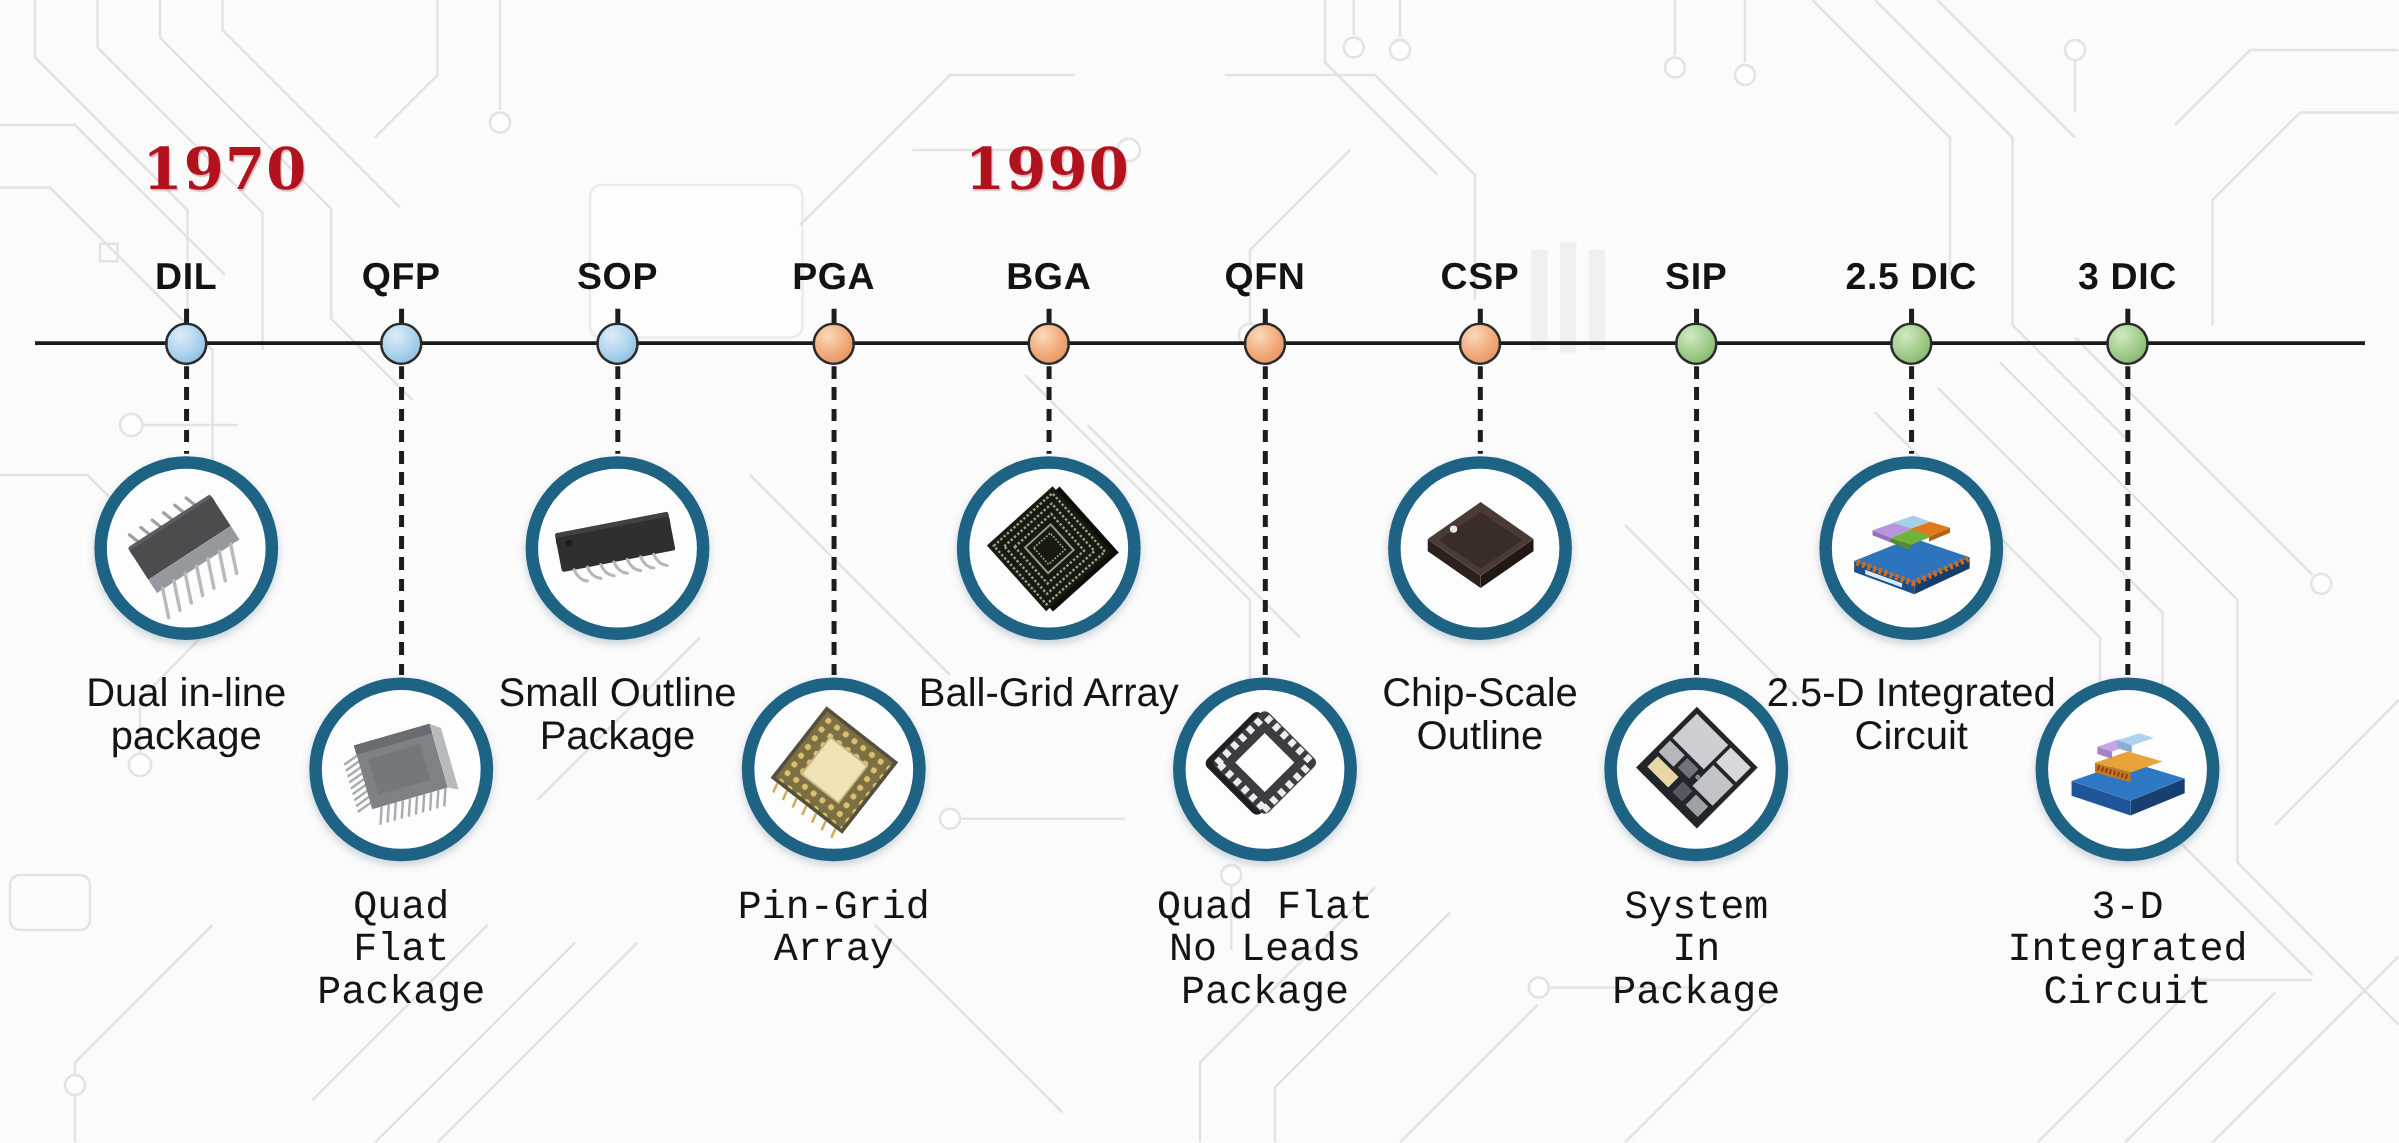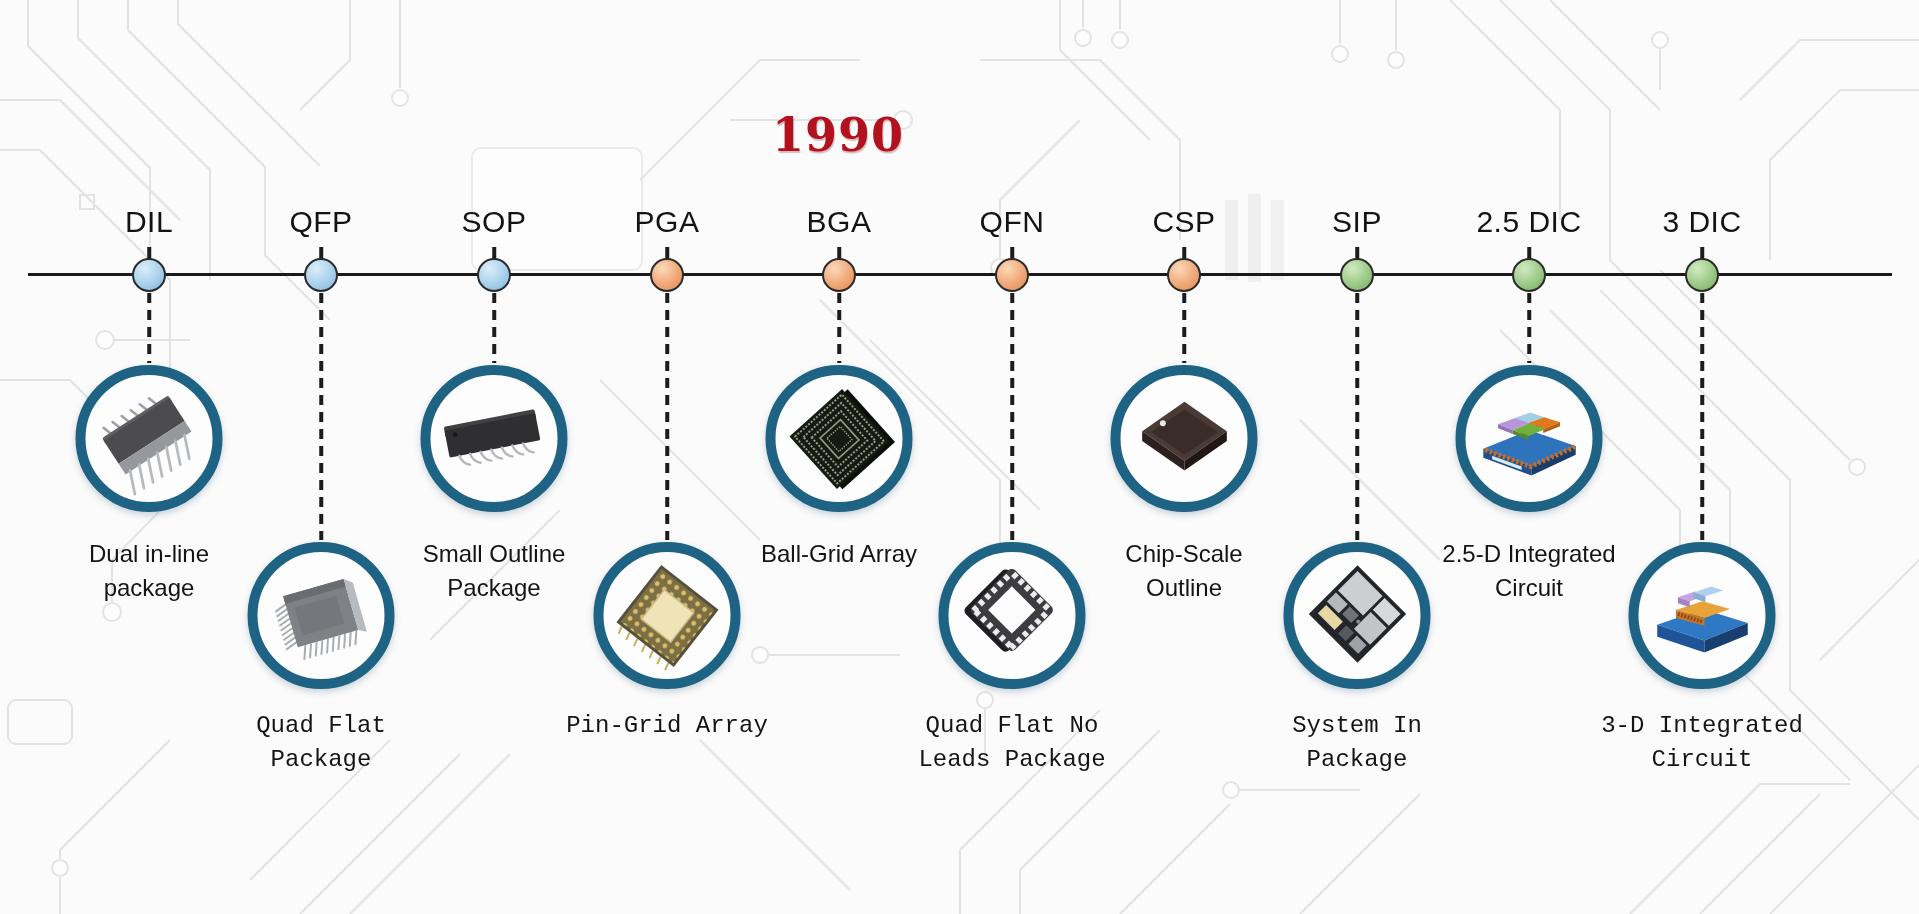--- a/index.html
+++ b/index.html
@@ -20,21 +20,21 @@
   }
 
   .axis{
     position:absolute;left:28px;top:273px;width:1864px;height:2.6px;
     background:#1a1a1a;
   }
 
   .col{position:absolute;top:0;bottom:0;width:0;}
   .abbr{
     position:absolute;top:205px;left:0;transform:translateX(-50%);
-    font-size:30px;font-weight:400;color:#131313;white-space:nowrap;letter-spacing:0.5px;
+    font-size:30px;font-weight:700;color:#131313;white-space:nowrap;letter-spacing:0.5px;
   }
   .tick{
     position:absolute;top:247px;left:0;width:3.5px;height:13px;
     transform:translateX(-50%);background:#1c1c1c;
   }
   .dot{
     position:absolute;top:258px;left:0;width:34px;height:34px;
     transform:translateX(-50%);border-radius:50%;
     border:2px solid #2b2b2b;box-sizing:border-box;z-index:3;
   }
@@ -50,21 +50,21 @@
   .ring{
     position:absolute;left:0;width:147px;height:147px;transform:translateX(-50%);
     border:10px solid #1e6284;border-radius:50%;background:#fdfdfd;
     box-sizing:border-box;display:flex;align-items:center;justify-content:center;
     box-shadow:0 3px 7px rgba(20,60,90,0.22);
   }
   .col.upper .ring{top:365px;}
   .col.lower .ring{top:542px;}
   .caption{
     position:absolute;left:0;transform:translateX(-50%);
-    text-align:center;font-size:24px;line-height:34px;color:#141414;
+    text-align:center;font-size:32px;line-height:34px;color:#141414;
   }
   .col.upper .caption{top:537px;}
   .col.lower .caption{top:709px;font-family:Liberation Mono, monospace;}
 </style>
 </head>
 <body>
 
 <svg class="bg" width="1919" height="914" viewBox="0 0 1919 914">
   <g fill="none" stroke="#e3e3e3" stroke-width="2">
     <path d="M28 0 V46 L150 168 V300"></path>
@@ -137,20 +137,21 @@
     <path d="M1630 914 L1760 784 H1850"></path>
     <circle cx="1231" cy="790" r="8" fill="#fdfdfd"></circle>
       <path d="M1240 790 H1360"></path>
     <path d="M1120 914 L1230 804"></path>
     <path d="M1300 914 L1420 794"></path>
   </g>
 </svg>
 
 <div class="layer">
 
+  <div class="decade" style="left:180px">1970</div>
   <div class="decade" style="left:838px">1990</div>
 
   <div class="axis"></div>
 
   <div class="col upper" style="left:149px">
     <div class="abbr">DIL</div>
     <div class="tick"></div>
     <div class="dot blue"></div>
     <div class="connector"></div>
     <div class="ring">

